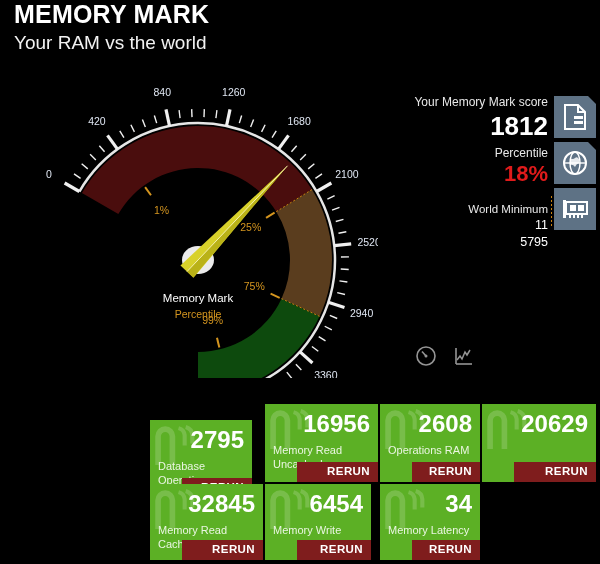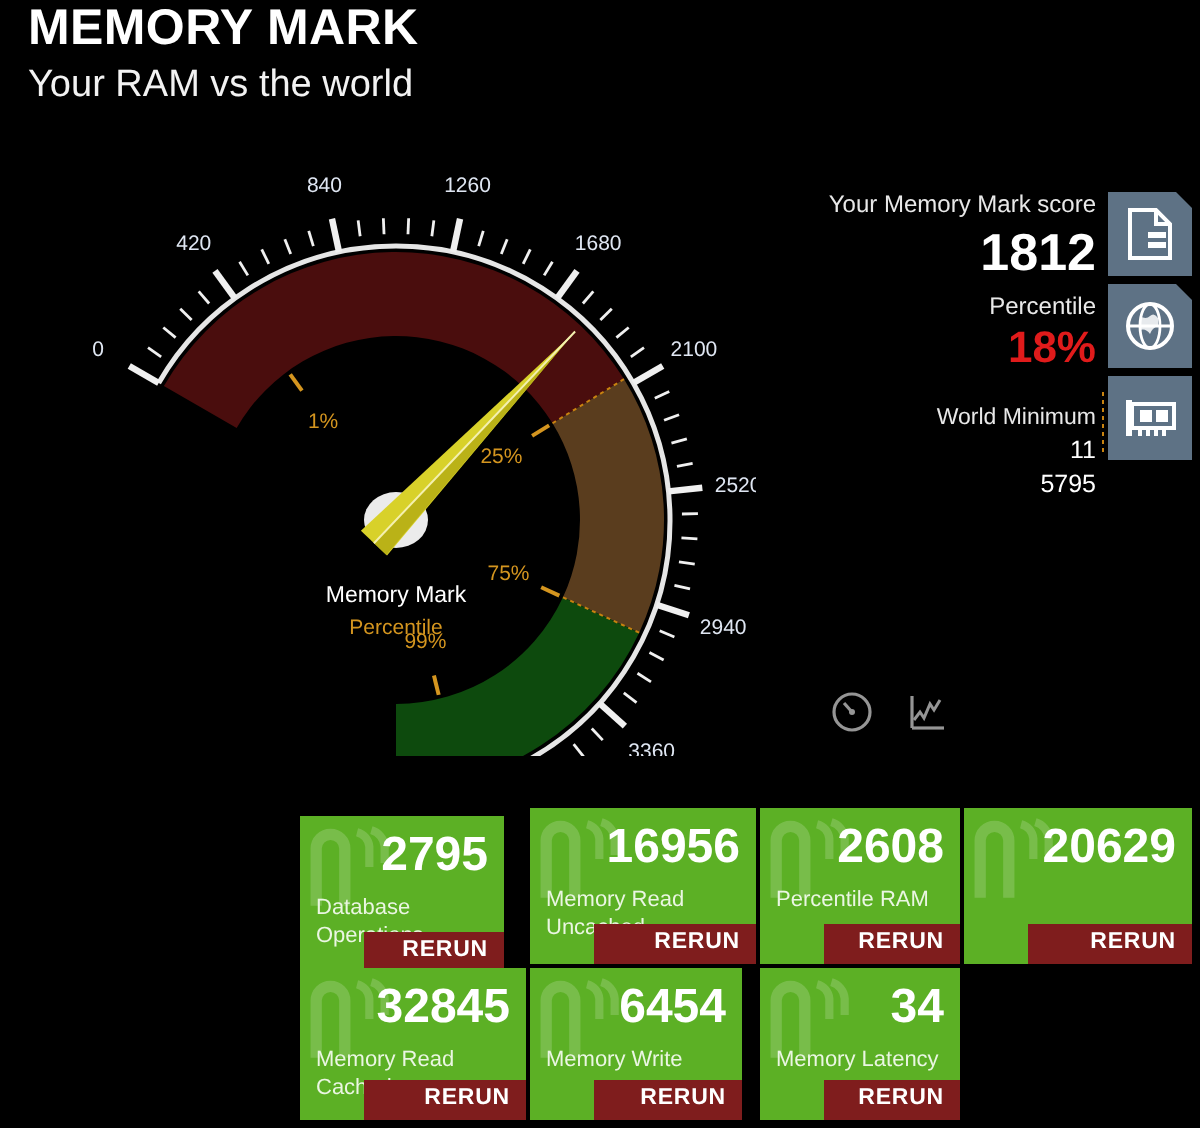--- a/index.html
+++ b/index.html
@@ -255,21 +255,21 @@
         <rect x="13" y="18" width="2" height="3" fill="#ffffff"></rect>
         <rect x="17" y="18" width="2" height="3" fill="#ffffff"></rect>
         <rect x="21" y="18" width="2" height="3" fill="#ffffff"></rect>
       </svg>
     </div>
   </div>
 
   <div class="tiles">
 
     <div id="tile-list">
-        <div class="tile" style="left: 150px; top: 8px; width: 102px; height: 78px;">
+        <div class="tile" style="left: 150px; top: 20px; width: 102px; height: 78px;">
           <div class="wm">
       <svg width="46" height="44" viewBox="0 0 90 82">
         <path d="M8 78 V22 a14 14 0 0 1 28 0 V78" fill="none" stroke="#ffffff" stroke-width="11"></path>
         <path d="M48 6 a16 16 0 0 1 12 14 V40" fill="none" stroke="#ffffff" stroke-width="8"></path>
         <path d="M62 4 a18 18 0 0 1 13 16 V36" fill="none" stroke="#ffffff" stroke-width="8"></path>
       </svg></div>
           <div class="val">2795</div>
           <div class="name">Database Operations</div>
           <div class="rerun-bar">
             <span>RERUN</span>
@@ -289,21 +289,21 @@
           </div>
         </div>
         <div class="tile" style="left: 380px; top: 4px; width: 100px; height: 78px;">
           <div class="wm">
       <svg width="46" height="44" viewBox="0 0 90 82">
         <path d="M8 78 V22 a14 14 0 0 1 28 0 V78" fill="none" stroke="#ffffff" stroke-width="11"></path>
         <path d="M48 6 a16 16 0 0 1 12 14 V40" fill="none" stroke="#ffffff" stroke-width="8"></path>
         <path d="M62 4 a18 18 0 0 1 13 16 V36" fill="none" stroke="#ffffff" stroke-width="8"></path>
       </svg></div>
           <div class="val">2608</div>
-          <div class="name">Percentile RAM</div>
+          <div class="name">Operations RAM</div>
           <div class="rerun-bar">
             <span>RERUN</span>
           </div>
         </div>
         <div class="tile" style="left: 482px; top: 4px; width: 114px; height: 78px;">
           <div class="wm">
       <svg width="46" height="44" viewBox="0 0 90 82">
         <path d="M8 78 V22 a14 14 0 0 1 28 0 V78" fill="none" stroke="#ffffff" stroke-width="11"></path>
         <path d="M48 6 a16 16 0 0 1 12 14 V40" fill="none" stroke="#ffffff" stroke-width="8"></path>
         <path d="M62 4 a18 18 0 0 1 13 16 V36" fill="none" stroke="#ffffff" stroke-width="8"></path>

